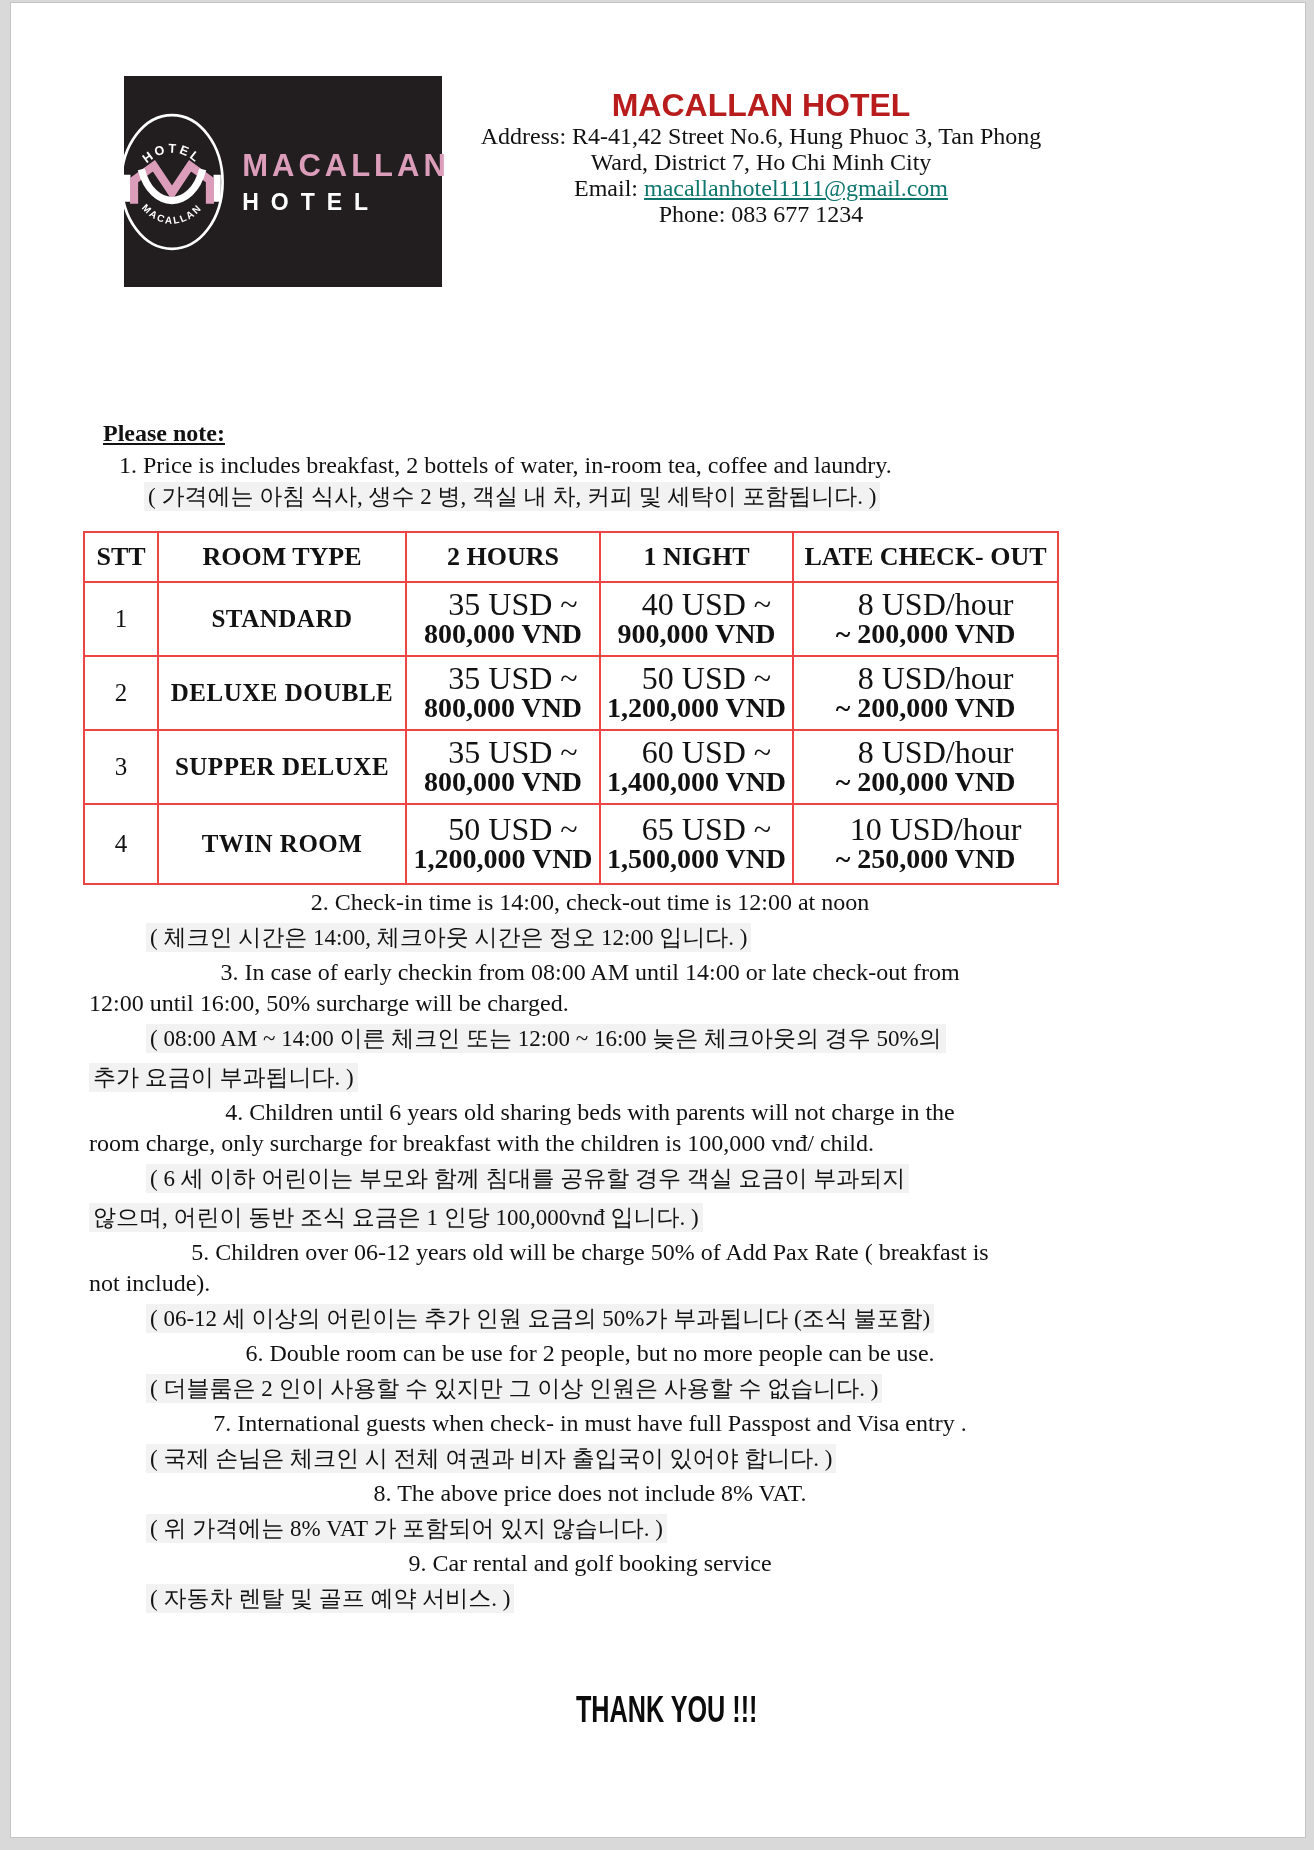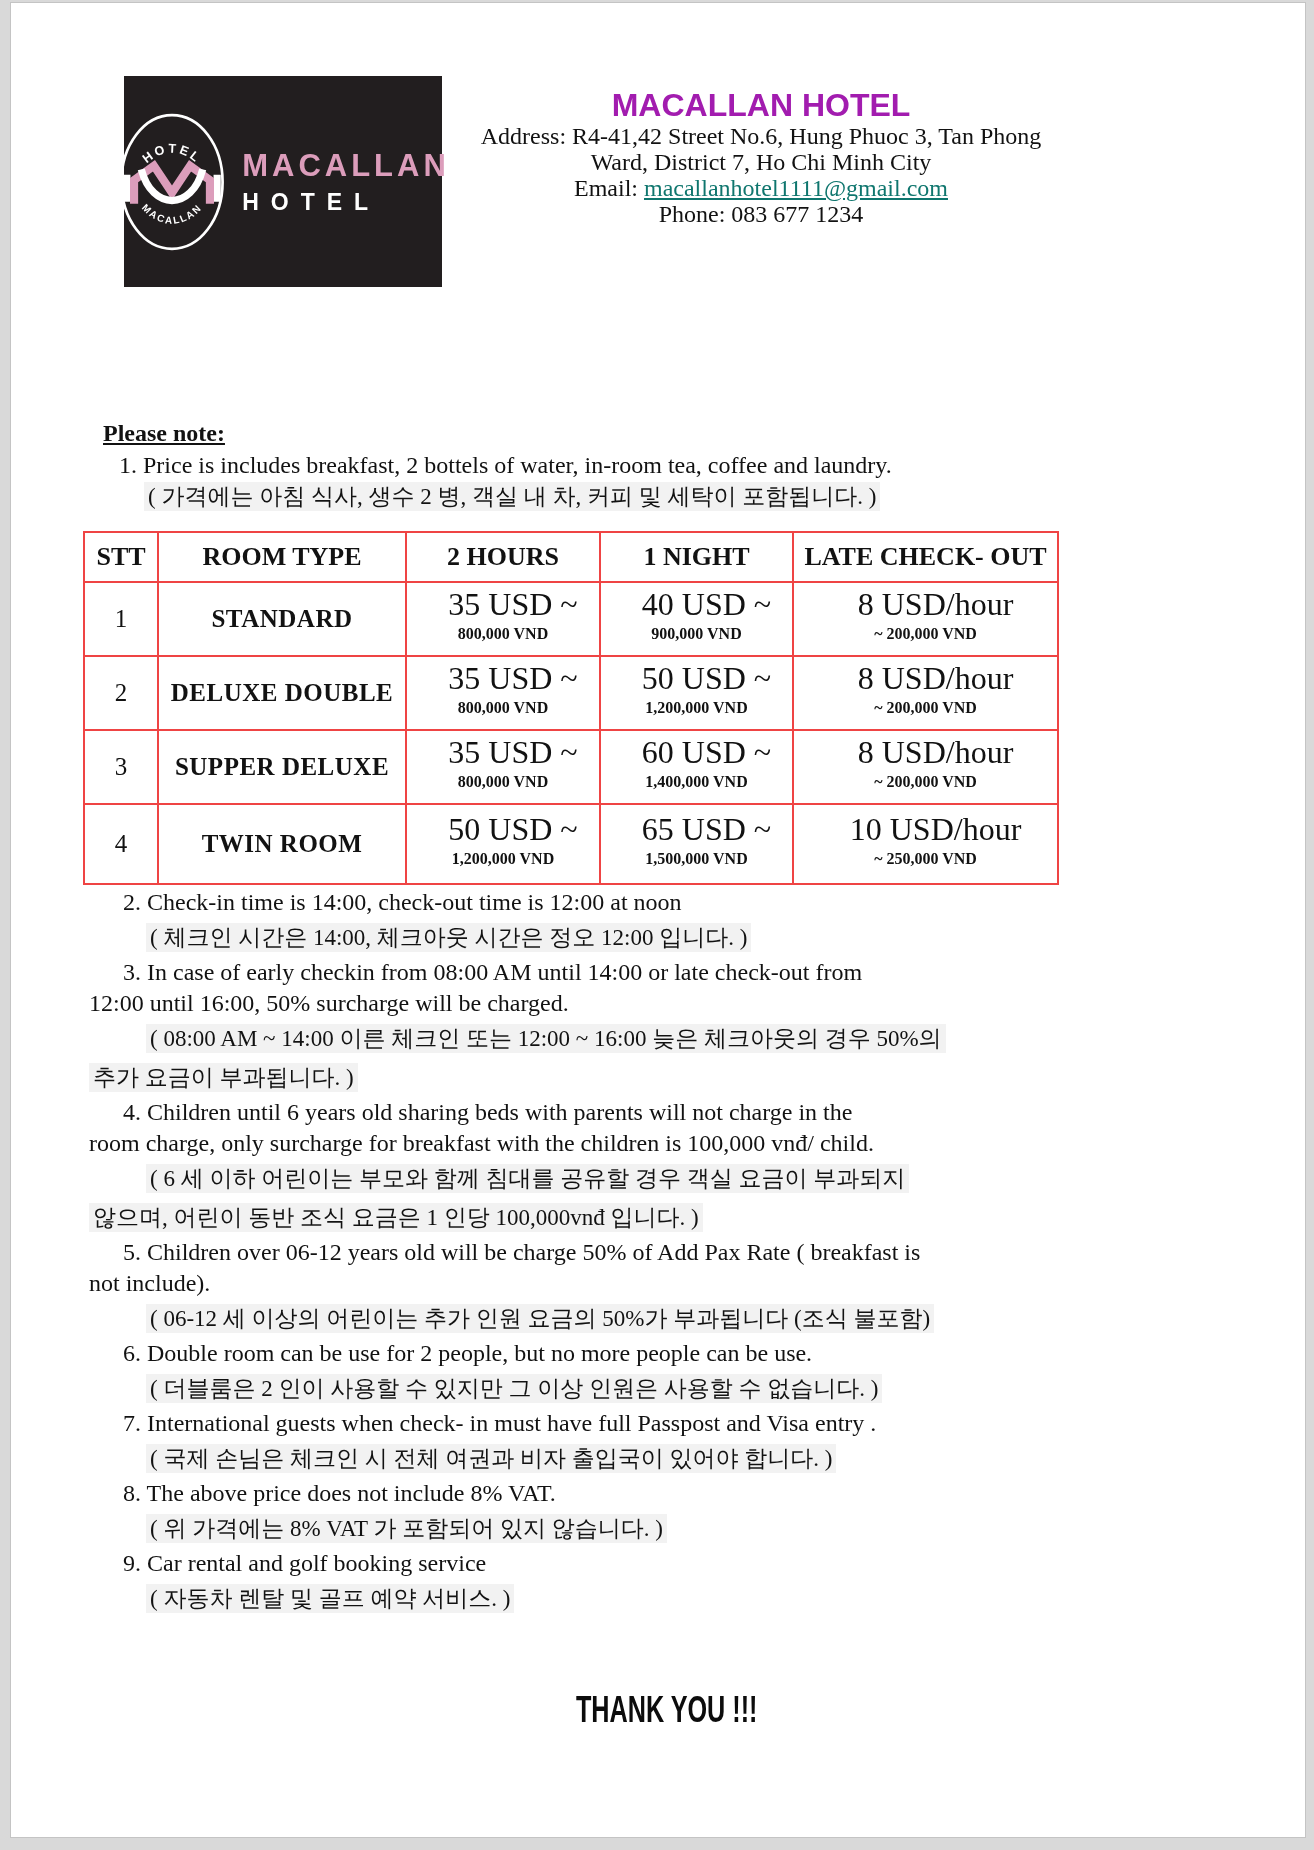--- a/index.html
+++ b/index.html
@@ -30,21 +30,21 @@
   .logo-wordmark { display:flex; flex-direction:column; line-height:1; font-family:"Liberation Sans",sans-serif; }
   .logo-wordmark .wm-main { color:#dc9dbb; font-weight:700; font-size:31px; letter-spacing:4px; }
   .logo-wordmark .wm-sub  { color:#ffffff; font-weight:700; font-size:23px; letter-spacing:12px; margin-top:10px; }
 
   .hotel-info {
     position:absolute; left:468px; top:84px; width:564px;
     text-align:center;
   }
   .hotel-info .hname {
     font-family:"Liberation Sans",sans-serif;
-    font-weight:700; font-size:32px; line-height:36px; color:#a21caf;
+    font-weight:700; font-size:32px; line-height:36px; color:#b91c1c;
   }
   .hotel-info .hline { font-size:24px; line-height:26px; }
   .hotel-info a.hemail { color:#0f766e; text-decoration:underline; }
 
   
   .doc-title {
     position:absolute; left:0; top:303px; width:1060px;
     text-align:center; font-weight:700; font-size:45px; letter-spacing:1px;
   }
   .please-note {
@@ -68,29 +68,29 @@
   table.price tr.data-row { height:74px; }
   table.price tr.data-row.last { height:80px; }
   .col-stt { width:74px; }
   .col-room { width:248px; }
   .col-2h { width:194px; }
   .col-1n { width:193px; }
   .col-late { width:265px; }
   td.stt { font-size:25px; }
   td.room { font-size:25px; font-weight:700; letter-spacing:0.5px; }
   .price-usd { font-size:32px; line-height:30px; display:block;padding-left:20px; }
-  .price-vnd { font-size:16px; line-height:30px; display:block; font-weight:700; }
+  .price-vnd { font-size:28px; line-height:30px; display:block; font-weight:700; }
 
   
   .notes {
     position:absolute; left:78px; top:884px; width:968px;
   }
   .notes p { margin:0; }
   .notes p.en  { font-size:24px; line-height:31px; }
-  .notes p.en.num { padding-left:34px; }
+  .notes p.en.num { padding-left:34px;text-align:center; }
   .notes p.kr  { font-size:23px; line-height:39px; }
   .notes p.kr.ind { padding-left:57px; }
 
   
   .thankyou {
     position:absolute; left:0; top:1686px; width:1296px; text-align:center;padding-left:8px;
   }
   .thankyou span {
     display:inline-block;
     font-family:"Liberation Sans",sans-serif;

